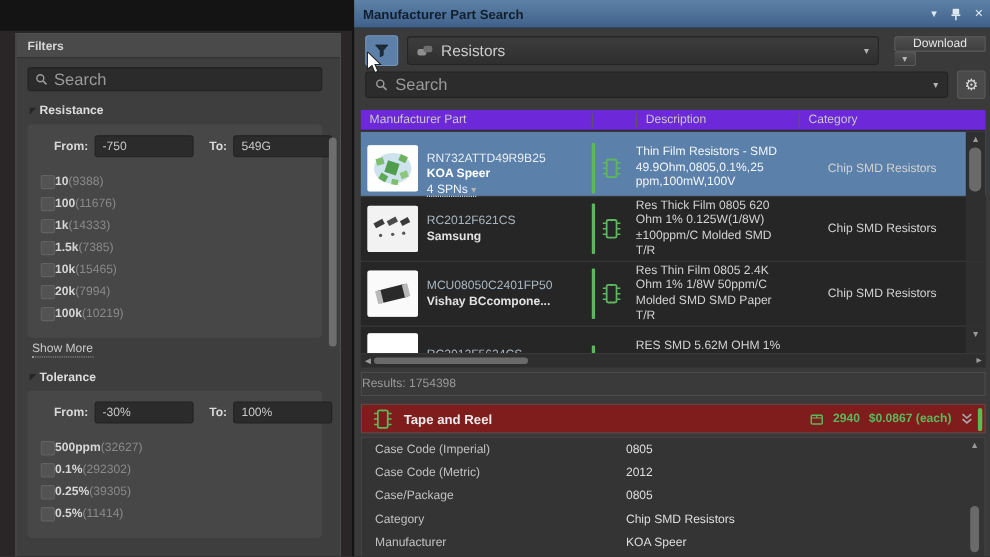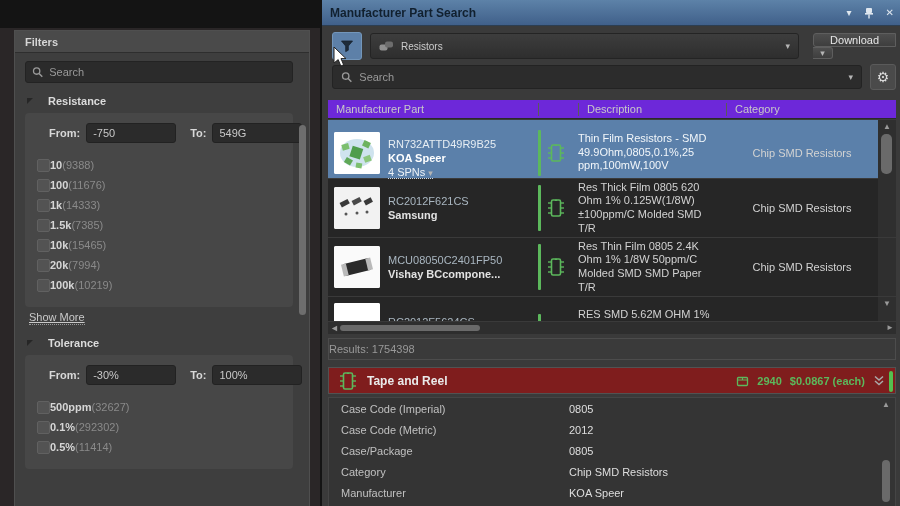--- a/index.html
+++ b/index.html
@@ -10,37 +10,37 @@
   
   .top-strip { position:absolute; left:0; top:0; width:320px; height:28px; background:#141414; }
   .filters-panel { position:absolute; left:14px; top:30px; width:296px; height:476px;
     background:#3e3e3e; border:1px solid #4f4f4f; border-bottom:none; overflow:hidden; }
   .filters-header { height:22px; background:#4a4a4a; border-bottom:1px solid #2e2e2e;
     color:#d6d6d6; font-size:11px; font-weight:bold; line-height:22px; padding-left:10px; }
   .filters-body { padding:8px 16px 0 10px; }
   .f-search { display:flex; align-items:center; gap:6px; height:22px; background:#2b2b2b;
     border:1px solid #232323; border-radius:3px; padding:0 6px; margin-bottom:4px; }
   .f-search input, .mp-search input { background:transparent; border:none; outline:none;
-    color:#cfcfcf; font-size:11px; width:100%; font-family:inherit; }
+    color:#cfcfcf; font-size:15px; width:100%; font-family:inherit; }
   .f-search input::placeholder, .mp-search input::placeholder { color:#9a9a9a; }
-  .section-header { display:flex; align-items:center; gap:15px; margin:12px 0 6px 2px; }
+  .section-header { display:flex; align-items:center; gap:3px; margin:12px 0 6px 2px; }
   .tri { width:0; height:0; border-top:6px solid #262626; border-right:6px solid transparent; }
   .section-title { color:#dcdcdc; font-size:11px; font-weight:bold; }
   .section-box { background:#474747; border-radius:4px; padding:10px 10px 12px 12px; }
   .fromto { display:flex; align-items:center; gap:6px; margin-bottom:12px;padding-left:12px; }
   .fromto label { color:#d8d8d8; font-size:11px; font-weight:bold; }
   .fromto input { width:90px; height:20px; background:#2b2b2b; border:1px solid #222;
     border-radius:3px; color:#c8c8c8; font-size:11px; padding:0 6px; font-family:inherit; }
   .fromto .to-label { margin-left:8px; }
   .cb-row { display:flex; align-items:center; gap:0; height:20px; }
   .cb { width:13px; height:13px; background:#535353; border:1px solid #616161; border-radius:2px; }
   .cb-label { color:#d6d6d6; font-size:11px; font-weight:bold; }
   .cb-count { color:#8a8a8a; font-size:11px; }
   .show-more { display:inline-block; margin:0 0 0 4px; color:#c9c9c9; font-size:11px;
-    border-bottom:1px dotted #9a9a9a; padding-bottom:1px; cursor:pointer;text-decoration:underline; }
+    border-bottom:1px dotted #9a9a9a; padding-bottom:1px; cursor:pointer; }
   .f-scroll { position:absolute; right:3px; top:64px; width:7px; height:400px; }
   .f-scroll .thumb { position:absolute; top:30px; left:0; width:7px; height:190px;
     background:#6e6e6e; border-radius:4px; }
 
   
   .right-panel { position:absolute; left:320px; top:0; width:580px; height:506px;
     background:#3a3a3a; border-left:2px solid #141414; }
   .titlebar { position:absolute; left:0; top:0; width:580px; height:26px;
     background:linear-gradient(#5d82a8,#40608a); border-bottom:1px solid #2c3e52;
     display:flex; align-items:center; padding:0 8px; }
@@ -48,21 +48,21 @@
   .tb-icons { display:flex; align-items:center; gap:12px; }
   .tb-icon { color:#dfe7ef; font-size:10px; line-height:1; cursor:pointer; }
 
   .toolbar { position:absolute; left:10px; top:32px; width:564px; height:28px;
     display:flex; align-items:center; }
   .filter-btn { width:30px; height:28px; background:#5d80a8; border:1px solid #7396ba;
     border-radius:3px; display:flex; align-items:center; justify-content:center; }
   .combo { flex:1; height:26px; margin-left:8px; background:linear-gradient(#3d3d3d,#2e2e2e);
     border:1px solid #242424; border-radius:3px; display:flex; align-items:center;
     gap:7px; padding:0 8px; }
-  .combo-text { color:#cccccc; font-size:10px; flex:1; }
+  .combo-text { color:#cccccc; font-size:14px; flex:1; }
   .caret { color:#b5b5b5; font-size:9px; }
   .download { display:flex; margin-left:14px; height:26px;flex-direction:column; }
   .download .dl-main { background:linear-gradient(#4e4e4e,#3e3e3e); border:1px solid #5e5e5e;
     border-radius:3px 0 0 3px; color:#e6e6e6; font-size:11px; padding:0 16px;
     display:flex; align-items:center; }
   .download .dl-caret { background:linear-gradient(#4e4e4e,#3e3e3e); border:1px solid #5e5e5e;
     border-left:none; border-radius:0 3px 3px 0; width:20px; display:flex;
     align-items:center; justify-content:center; }
 
   .searchrow { position:absolute; left:10px; top:64px; width:564px; height:26px;
@@ -223,20 +223,25 @@
           <span class="cb-label">500ppm</span>
           <span class="cb-count">(32627)</span>
         </div>
         <div class="cb-row">
           <span class="cb"></span>
           <span class="cb-label">0.1%</span>
           <span class="cb-count">(292302)</span>
         </div>
         <div class="cb-row">
           <span class="cb"></span>
+          <span class="cb-label">0.25%</span>
+          <span class="cb-count">(39305)</span>
+        </div>
+        <div class="cb-row">
+          <span class="cb"></span>
           <span class="cb-label">0.5%</span>
           <span class="cb-count">(11414)</span>
         </div>
       </div>
     </div>
     <div class="f-scroll">
       <div class="thumb"></div>
     </div>
   </div>
 

